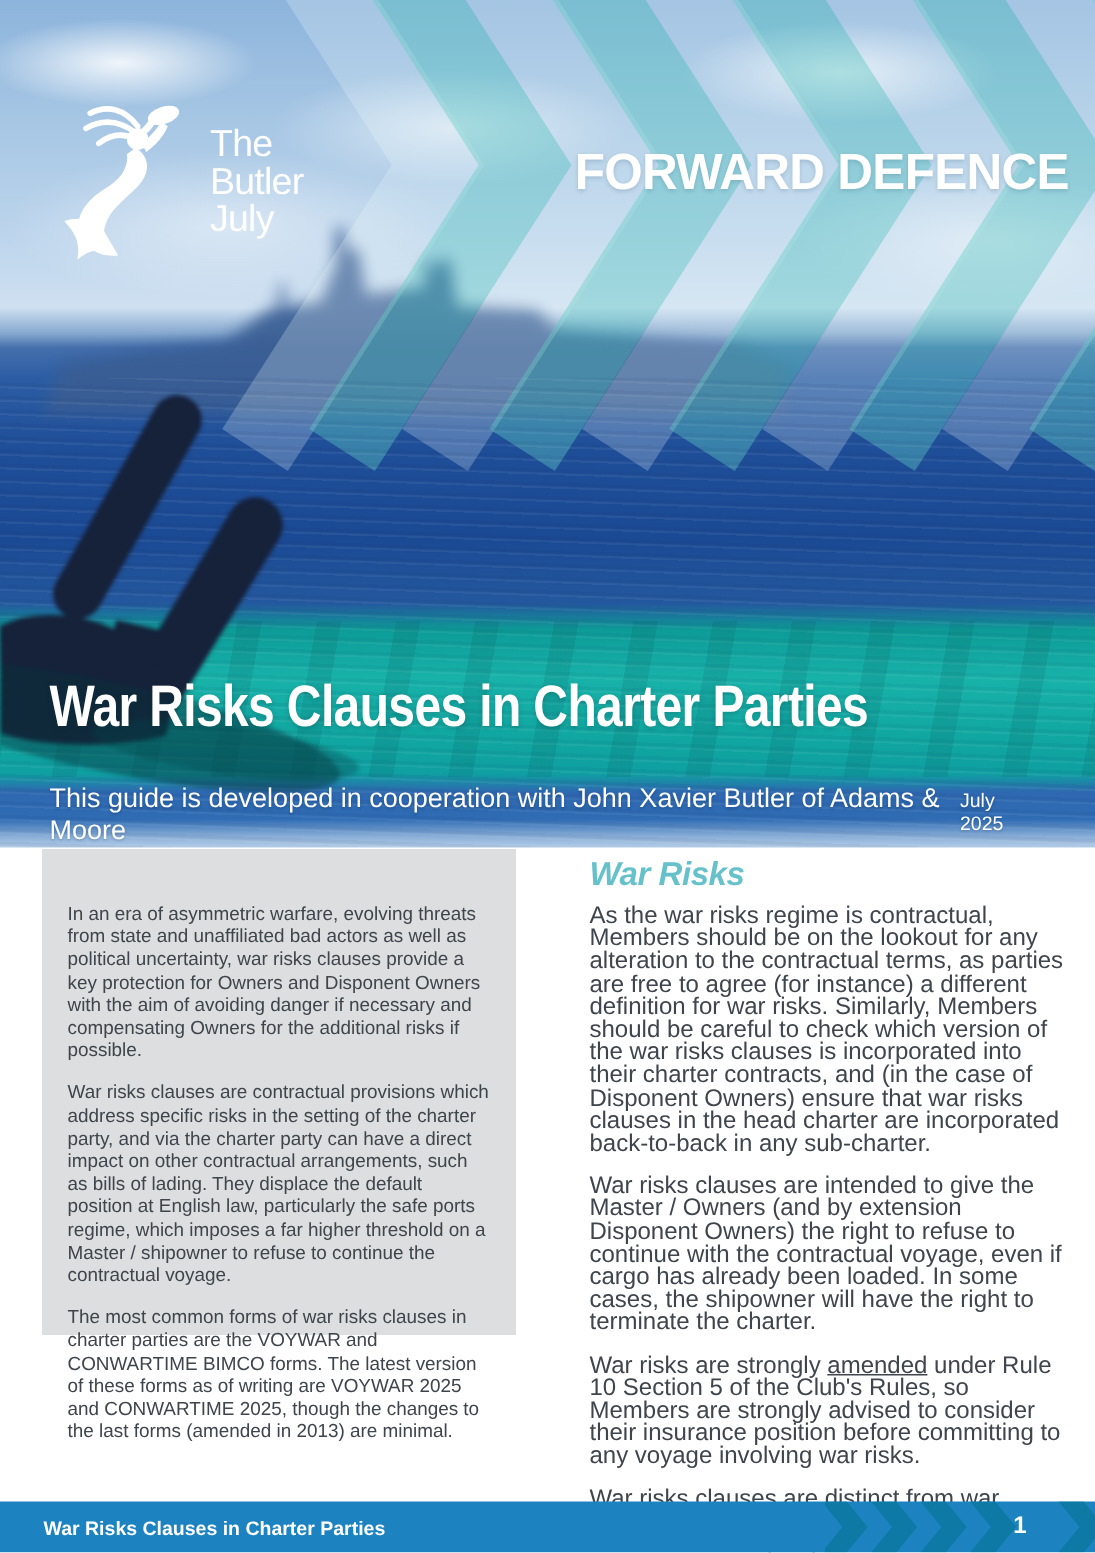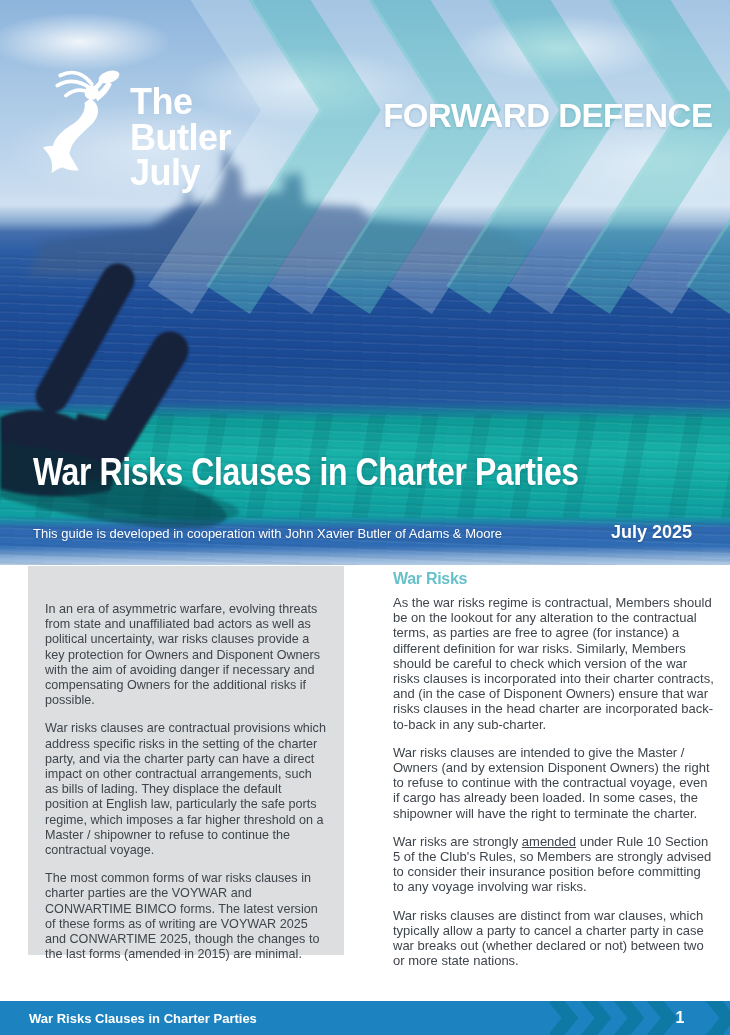--- a/index.html
+++ b/index.html
@@ -36,57 +36,57 @@
     background:repeating-linear-gradient(100deg,
       rgba(5,80,88,0.14) 0 16px, transparent 16px 52px);
   }
   .chevrons-hero { position:absolute; left:0; top:0; }
   .ship { position:absolute; left:28px; top:146px; filter:blur(5px); opacity:.92; }
   .periscope { position:absolute; left:0; top:238px; filter:blur(1.5px); }
 
   
   .logo { position:absolute; left:42px; top:64px; display:flex; color:#ffffff; }
   .logo-text {
-    margin-left:0; margin-top:20px;
-    font-size:36px; font-weight:700; line-height:0.99; letter-spacing:-0.5px;
+    margin-left:10px; margin-top:20px;
+    font-size:25px; font-weight:400; line-height:0.99; letter-spacing:-0.5px;
   }
 
   
   .banner-title {
     position:absolute; right:18px; top:96px; color:#ffffff;
     font-size:34px; font-weight:700; letter-spacing:-0.5px;
     transform:scaleX(0.97); transform-origin:right;
     text-shadow:0 1px 3px rgba(20,60,90,.18);
   }
   .hero-title {
     position:absolute; left:33px; top:450px; color:#ffffff;
     font-size:39px; font-weight:700; letter-spacing:-0.5px; white-space:nowrap;
     transform:scaleX(0.82); transform-origin:left;
     text-shadow:0 1px 4px rgba(6,50,55,.25);
   }
   .hero-subline {
     position:absolute; left:33px; right:38px; top:522px;
     display:flex; justify-content:space-between; align-items:baseline; color:#ffffff;
   }
-  .hero-subtitle { font-size:13px; text-shadow:0 1px 2px rgba(10,40,80,.3); }
-  .hero-date { font-size:18px; font-weight:700; text-shadow:0 1px 2px rgba(10,40,80,.3);text-align:center; }
+  .hero-subtitle { font-size:18px; text-shadow:0 1px 2px rgba(10,40,80,.3); }
+  .hero-date { font-size:13px; font-weight:400; text-shadow:0 1px 2px rgba(10,40,80,.3); }
 
   
   .intro-panel {
-    position:absolute; left:28px; top:566px; width:316px; height:389px;
+    position:absolute; left:28px; top:566px; width:316px; height:324px;
     background:#dcdedf; padding:36px 16px 16px 17px;
     color:#3f454c; font-size:12.6px; line-height:15.2px;
   }
   .intro-panel p { margin-bottom:13px; }
 
   .right-col { position:absolute; left:393px; top:570px; width:322px; }
   .right-col h2 {
-    color:#67c1ca; font-size:16px; font-weight:700; letter-spacing:-0.3px; margin:0 0 7px 0;
-  }
-  .right-col p { color:#3f454c; font-size:13px; line-height:15.2px; margin-bottom:13px; }
+    color:#67c1ca; font-size:22px; font-weight:700; letter-spacing:-0.3px; margin:0 0 7px 0;font-style:italic;
+  }
+  .right-col p { color:#3f454c; font-size:16px; line-height:15.2px; margin-bottom:13px; }
   .right-col .u { text-decoration:underline; }
 
   
   .footer {
     position:absolute; left:0; top:1001px; width:730px; height:34px;
     background:#1c83c0; overflow:hidden;
   }
   .footer-title {
     position:absolute; left:29px; top:0; height:34px; display:flex; align-items:center;
     color:#ffffff; font-size:13px; font-weight:700;
@@ -171,21 +171,21 @@
 
     <div class="hero-subline">
       <span class="hero-subtitle">This guide is developed in cooperation with John Xavier Butler of Adams &amp; Moore</span>
       <span class="hero-date">July 2025</span>
     </div>
   </div>
 
   <div class="intro-panel">
     <p>In an era of asymmetric warfare, evolving threats from state and unaffiliated bad actors as well as political uncertainty, war risks clauses provide a key protection for Owners and Disponent Owners with the aim of avoiding danger if necessary and compensating Owners for the additional risks if possible.</p>
     <p>War risks clauses are contractual provisions which address specific risks in the setting of the charter party, and via the charter party can have a direct impact on other contractual arrangements, such as bills of lading. They displace the default position at English law, particularly the safe ports regime, which imposes a far higher threshold on a Master / shipowner to refuse to continue the contractual voyage.</p>
-    <p>The most common forms of war risks clauses in charter parties are the VOYWAR and CONWARTIME BIMCO forms. The latest version of these forms as of writing are VOYWAR 2025 and CONWARTIME 2025, though the changes to the last forms (amended in 2015) are minimal.</p>
+    <p>The most common forms of war risks clauses in charter parties are the VOYWAR and CONWARTIME BIMCO forms. The latest version of these forms as of writing are VOYWAR 2025 and CONWARTIME 2025, though the changes to the last forms (amended in 2013) are minimal.</p>
   </div>
 
   <div class="right-col">
     <h2>War Risks</h2>
     <p>As the war risks regime is contractual, Members should be on the lookout for any alteration to the contractual terms, as parties are free to agree (for instance) a different definition for war risks. Similarly, Members should be careful to check which version of the war risks clauses is incorporated into their charter contracts, and (in the case of Disponent Owners) ensure that war risks clauses in the head charter are incorporated back-to-back in any sub-charter.</p>
     <p>War risks clauses are intended to give the Master / Owners (and by extension Disponent Owners) the right to refuse to continue with the contractual voyage, even if cargo has already been loaded. In some cases, the shipowner will have the right to terminate the charter.</p>
     <p><span>War risks are strongly </span><span class="u">amended</span><span> under Rule 10 Section 5 of the Club's Rules, so Members are strongly advised to consider their insurance position before committing to any voyage involving war risks.</span></p>
     <p>War risks clauses are distinct from war clauses, which typically allow a party to cancel a charter party in case war breaks out (whether declared or not) between two or more state nations.</p>
   </div>
 

